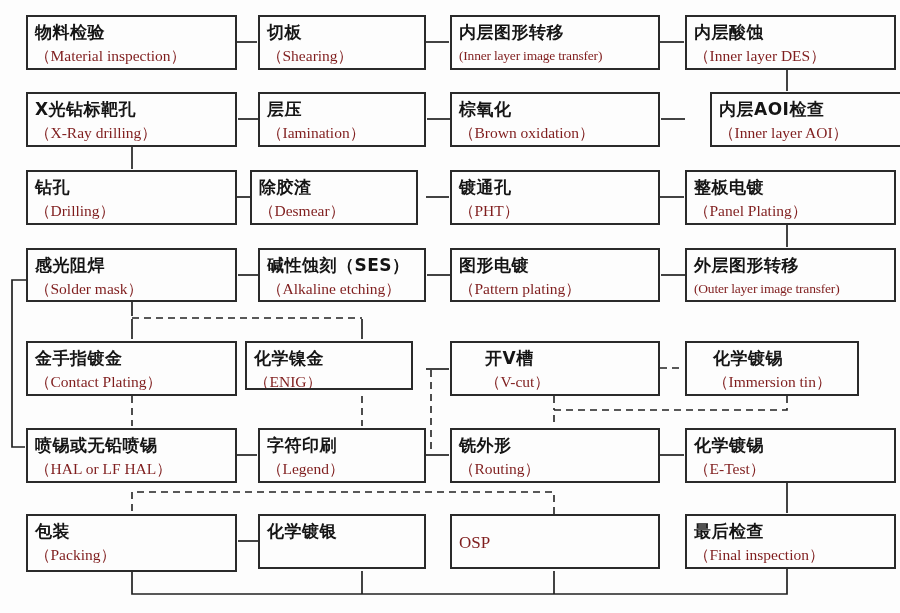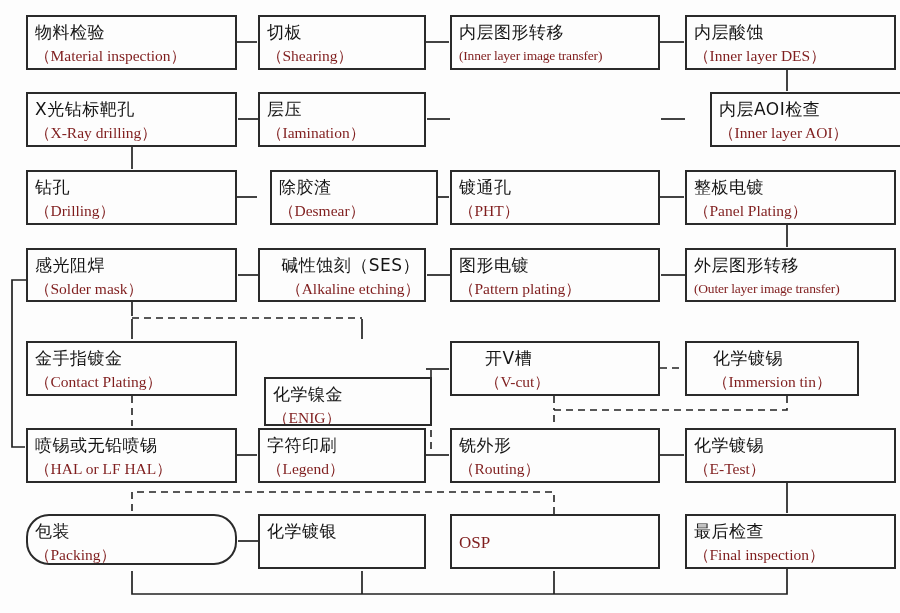--- a/index.html
+++ b/index.html
@@ -9,21 +9,21 @@
     font-family:"DejaVu Sans","Liberation Sans",sans-serif;
   }
   .connectors { position:absolute; left:0; top:0; width:900px; height:613px; }
   .box {
     position:absolute; box-sizing:border-box;
     border:2px solid #2a2a2a; background:#fdfdfd;
     padding:2px 4px 0 7px; overflow:hidden;
   }
   .zh {
     font-family:"DejaVu Sans","Liberation Sans",sans-serif;
-    font-weight:400; font-size:17px; line-height:26px;
+    font-weight:700; font-size:17px; line-height:26px;
     color:#151515; letter-spacing:0.5px; white-space:nowrap;
   }
   .en {
     font-family:"Liberation Serif","DejaVu Serif",serif;
     font-size:15.5px; line-height:21px; color:#7f1d1d; white-space:nowrap;
   }
   .en.small { font-size:13.5px; letter-spacing:-0.2px; }
   .osp-box { display:flex; align-items:center; }
   .osp-box .en { font-size:17px; line-height:18px; }
   path, line { fill:none; }
@@ -103,64 +103,68 @@
   </div>
 
   <div class="box" style="left:26px;top:92px;width:211px;height:55px;">
     <div class="zh">X光钻标靶孔</div>
     <div class="en">（X-Ray drilling）</div>
   </div>
   <div class="box" style="left:258px;top:92px;width:168px;height:55px;">
     <div class="zh">层压</div>
     <div class="en">（Iamination）</div>
   </div>
+  <div class="box" style="left:450px;top:92px;width:210px;height:55px;">
+    <div class="zh">棕氧化</div>
+    <div class="en">（Brown oxidation）</div>
+  </div>
   <div class="box" style="left:710px;top:92px;width:211px;height:55px;">
     <div class="zh">内层AOI检查</div>
     <div class="en">（Inner layer AOI）</div>
   </div>
 
   <div class="box" style="left:26px;top:170px;width:211px;height:55px;">
     <div class="zh">钻孔</div>
     <div class="en">（Drilling）</div>
   </div>
-  <div class="box" style="left:270px;top:170px;width:168px;height:55px;">
+  <div class="box" style="left:250px;top:170px;width:168px;height:55px;">
     <div class="zh">除胶渣</div>
     <div class="en">（Desmear）</div>
   </div>
   <div class="box" style="left:450px;top:170px;width:210px;height:55px;">
     <div class="zh">镀通孔</div>
     <div class="en">（PHT）</div>
   </div>
   <div class="box" style="left:685px;top:170px;width:211px;height:55px;">
     <div class="zh">整板电镀</div>
     <div class="en">（Panel Plating）</div>
   </div>
 
   <div class="box" style="left:26px;top:248px;width:211px;height:54px;">
     <div class="zh">感光阻焊</div>
     <div class="en">（Solder mask）</div>
   </div>
-  <div class="box" style="left:258px;top:248px;width:168px;height:54px;text-align:right;">
+  <div class="box" style="left:258px;top:248px;width:168px;height:54px;">
     <div class="zh">碱性蚀刻（SES）</div>
     <div class="en">（Alkaline etching）</div>
   </div>
   <div class="box" style="left:450px;top:248px;width:210px;height:54px;">
     <div class="zh">图形电镀</div>
     <div class="en">（Pattern plating）</div>
   </div>
   <div class="box" style="left:685px;top:248px;width:211px;height:54px;">
     <div class="zh">外层图形转移</div>
     <div class="en small">(Outer layer image transfer)</div>
   </div>
 
   <div class="box" style="left:26px;top:341px;width:211px;height:55px;">
     <div class="zh">金手指镀金</div>
     <div class="en">（Contact Plating）</div>
   </div>
-  <div class="box" style="left:264px;top:341px;width:168px;height:49px;margin-top:36px;">
+  <div class="box" style="left:245px;top:341px;width:168px;height:49px;">
     <div class="zh">化学镍金</div>
     <div class="en">（ENIG）</div>
   </div>
   <div class="box" style="left:450px;top:341px;width:210px;height:55px;padding-left:33px;">
     <div class="zh">开V槽</div>
     <div class="en">（V-cut）</div>
   </div>
   <div class="box" style="left:685px;top:341px;width:174px;height:55px;padding-left:26px;">
     <div class="zh">化学镀锡</div>
     <div class="en">（Immersion tin）</div>
@@ -176,21 +180,21 @@
   </div>
   <div class="box" style="left:450px;top:428px;width:210px;height:55px;">
     <div class="zh">铣外形</div>
     <div class="en">（Routing）</div>
   </div>
   <div class="box" style="left:685px;top:428px;width:211px;height:55px;">
     <div class="zh">化学镀锡</div>
     <div class="en">（E-Test）</div>
   </div>
 
-  <div class="box" style="left:26px;top:514px;width:211px;height:51px;border-radius:23px;">
+  <div class="box" style="left:26px;top:514px;width:211px;height:58px;">
     <div class="zh">包装</div>
     <div class="en">（Packing）</div>
   </div>
   <div class="box" style="left:258px;top:514px;width:168px;height:55px;">
     <div class="zh">化学镀银</div>
   </div>
   <div class="box osp-box" style="left:450px;top:514px;width:210px;height:55px;">
     <div class="en">OSP</div>
   </div>
   <div class="box" style="left:685px;top:514px;width:211px;height:55px;">

